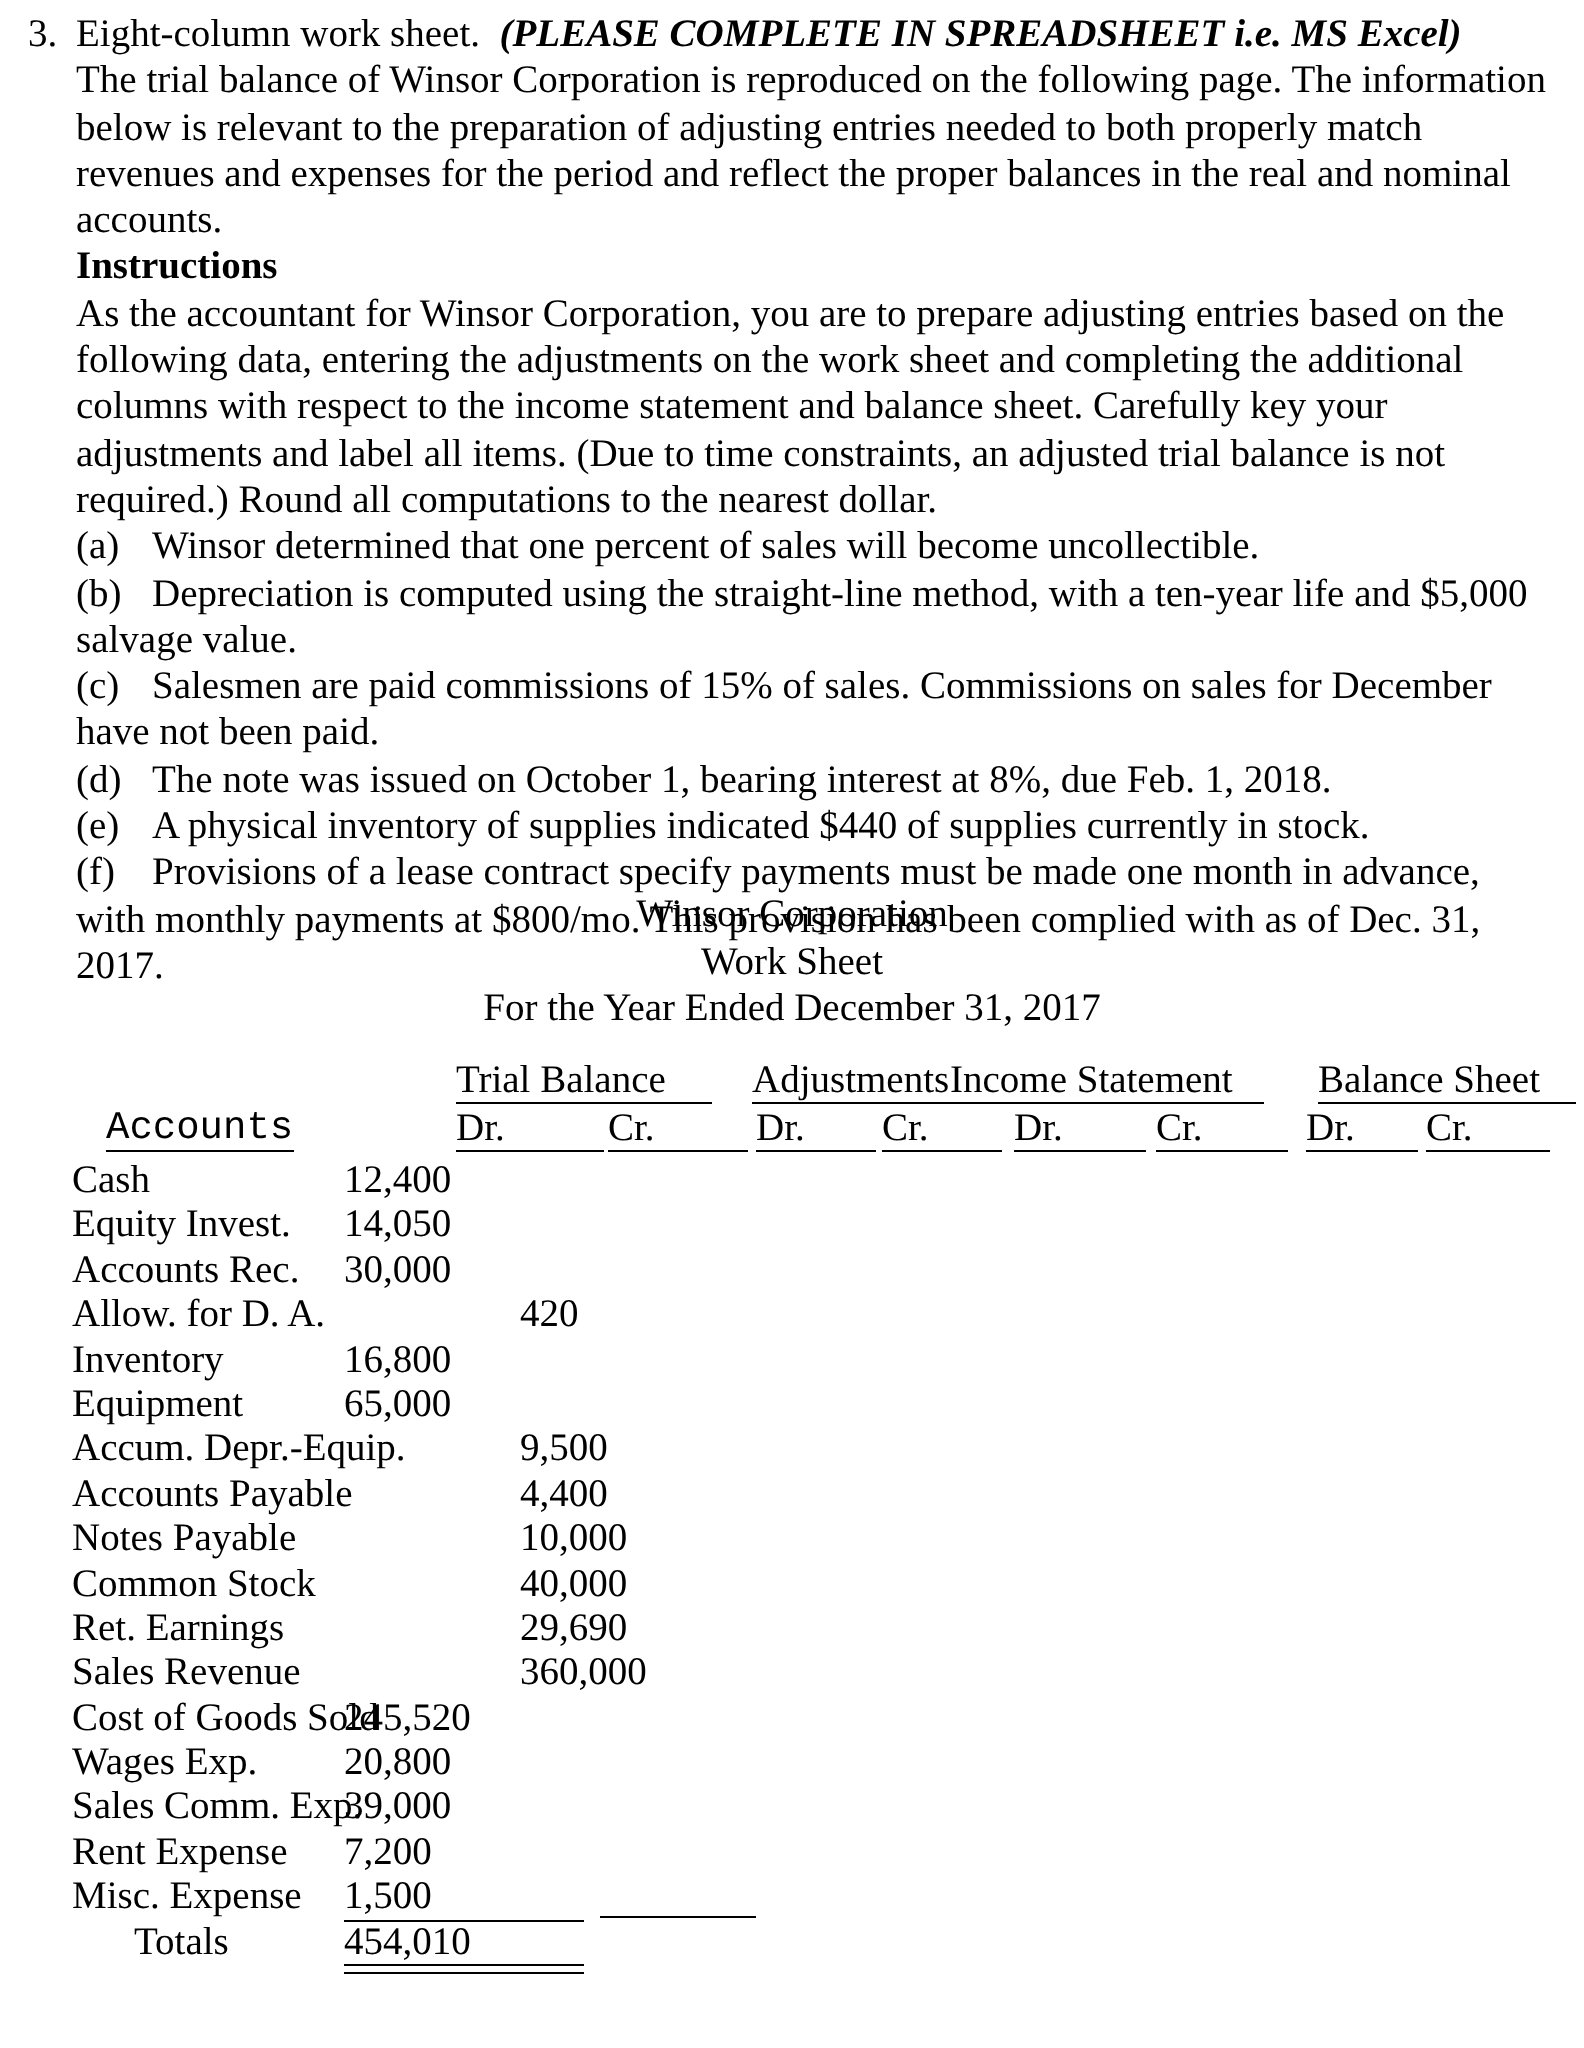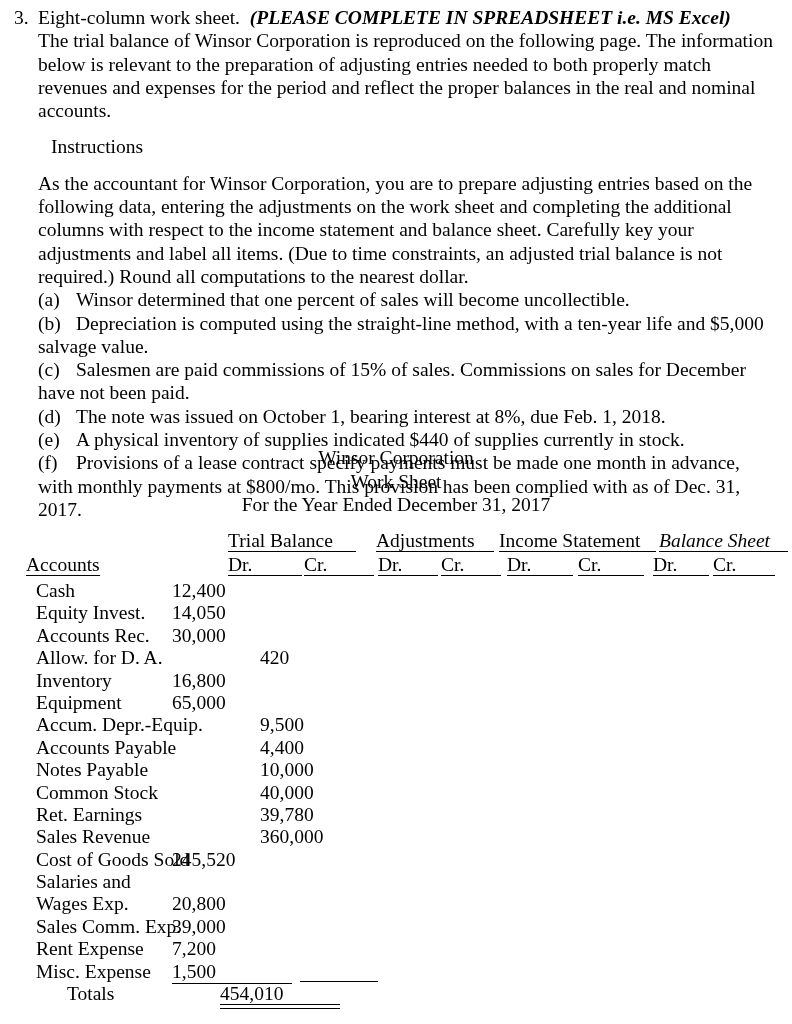--- a/index.html
+++ b/index.html
@@ -49,22 +49,22 @@
     white-space: nowrap;
   }
   .bolditalic {
     font-weight: bold;
     font-style: italic;
   }
   .para {
     margin: 0;
   }
   .instr-head {
-    font-weight: normal;
-    margin: 13px;
+    font-weight: bold;
+    margin: 0;
   }
 
   .lettered {
     margin: 0;
   }
   .lettered .lbl {
     display: inline-block;
     width: 38px;
   }
 
@@ -99,35 +99,35 @@
     text-align: left;
     white-space: nowrap;
     line-height: 21px;
   }
   .ul {
     border-bottom: 1.6px solid #000;
   }
 
   .acct-head {
     position: absolute;
-    left: 26px;
+    left: 53px;
     top: 0;
     line-height: 21px;
     border-bottom: 1.6px solid #000;
     padding-bottom: 0px;
+    font-family: Liberation Mono, monospace;
   }
 
   .rows {
     position: relative;
     margin-top: 2px;
   }
   .row {
     position: relative;
     height: 22.4px;
-    padding-left: 48px;
   }
   .acct {
     position: absolute;
     left: 36px;
     top: 0;
     white-space: nowrap;
     line-height: 21px;
   }
   .acct.indent {
     left: 67px;
@@ -199,22 +199,22 @@
     <div>Winsor Corporation</div>
     <div>Work Sheet</div>
     <div>For the Year Ended December 31, 2017</div>
   </div>
 
   <div class="sheet">
 
     <div class="grp-row">
       <div class="cellbox ul" style="left:228px; width:128px;">Trial  Balance</div>
       <div class="cellbox ul" style="left:376px; width:118px;">Adjustments</div>
-      <div class="cellbox ul" style="left:499px; width:157px;">Income Statement</div>
-      <div class="cellbox ul" style="left:659px; width:129px;font-style:italic;">Balance Sheet</div>
+      <div class="cellbox ul" style="left:475px; width:157px;">Income Statement</div>
+      <div class="cellbox ul" style="left:659px; width:129px;">Balance Sheet</div>
     </div>
 
     <div class="sub-row">
       <div class="acct-head">Accounts</div>
       <div class="cellbox ul" style="left:228px; width:74px;">Dr.</div>
       <div class="cellbox ul" style="left:304px; width:70px;">Cr.</div>
       <div class="cellbox ul" style="left:378px; width:60px;">Dr.</div>
       <div class="cellbox ul" style="left:441px; width:60px;">Cr.</div>
       <div class="cellbox ul" style="left:507px; width:66px;">Dr.</div>
       <div class="cellbox ul" style="left:578px; width:66px;">Cr.</div>
@@ -281,40 +281,35 @@
 
       <div class="row">
         <div class="acct">Common Stock</div>
         <div class="num c-tb-dr"></div>
         <div class="num c-tb-cr">40,000</div>
       </div>
 
       <div class="row">
         <div class="acct">Ret. Earnings</div>
         <div class="num c-tb-dr"></div>
-        <div class="num c-tb-cr">39,780</div>
+        <div class="num c-tb-cr">29,690</div>
       </div>
 
       <div class="row">
         <div class="acct">Sales Revenue</div>
         <div class="num c-tb-dr"></div>
         <div class="num c-tb-cr">360,000</div>
       </div>
 
       <div class="row">
         <div class="acct">Cost of Goods Sold</div>
         <div class="num c-tb-dr">245,520</div>
         <div class="num c-tb-cr"></div>
       </div>
 
-      <div class="row">
-        <div class="acct">Salaries and</div>
-        <div class="num c-tb-dr"></div>
-        <div class="num c-tb-cr"></div>
-      </div>
 
       <div class="row">
         <div class="acct">Wages Exp.</div>
         <div class="num c-tb-dr">20,800</div>
         <div class="num c-tb-cr"></div>
       </div>
 
       <div class="row">
         <div class="acct">Sales Comm. Exp.</div>
         <div class="num c-tb-dr">39,000</div>

